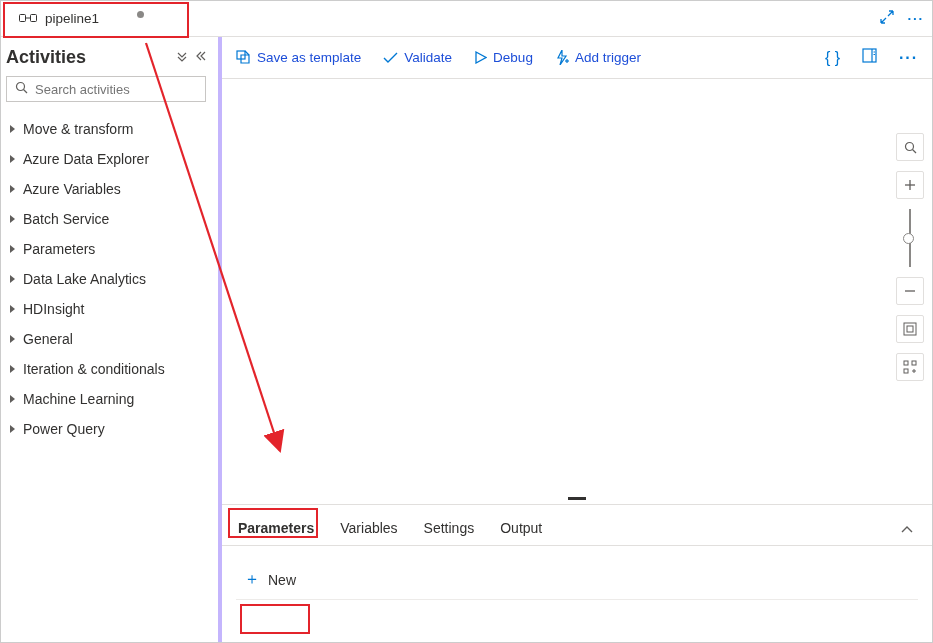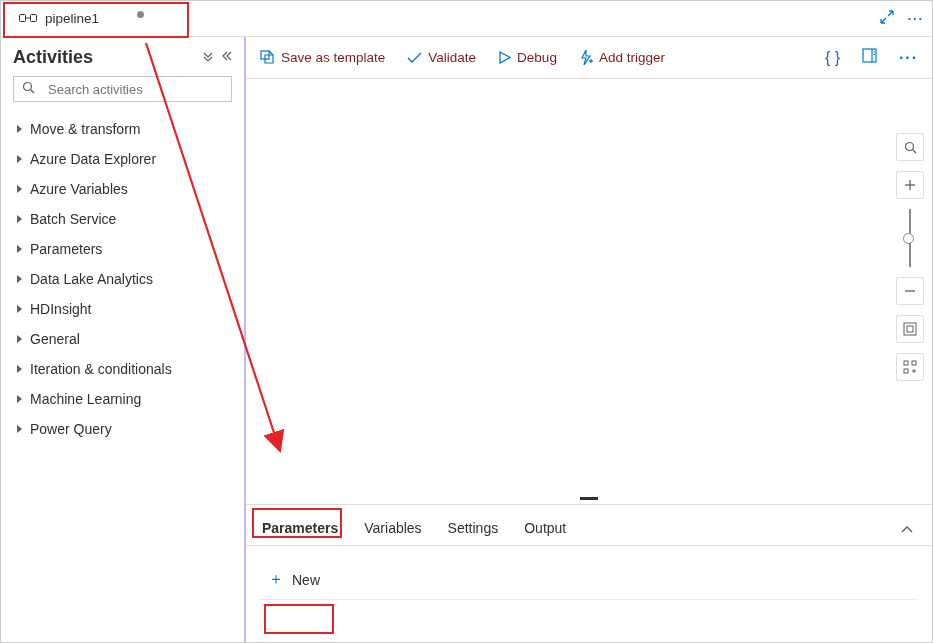--- a/index.html
+++ b/index.html
@@ -10,34 +10,34 @@
   .tab { display: inline-flex; align-items: flex-start; gap: 8px; padding: 4px 10px; }
   .tab .pipe-icon svg { display: block; }
   .tab .dot { width: 7px; height: 7px; border-radius: 50%; background: #8a8886; margin-left: 30px; }
   .header-right { display: flex; align-items: center; gap: 14px; color: #0078d4; }
   .header-right .icon { cursor: pointer; }
   
   
   .main { display: flex; height: calc(100% - 36px); }
   
   
-  .sidebar { width: 245px; border-right: 2px solid #c4b5fd; padding: 10px 12px 10px 12px; overflow-y: auto; }
+  .sidebar { width: 221px; border-right: 4px solid #c4b5fd; padding: 10px 12px 10px 5px; overflow-y: auto; }
   .sidebar-header { display: flex; align-items: center; justify-content: space-between; margin-bottom: 8px; }
   .sidebar-header h2 { font-size: 18px; font-weight: 600; }
   .sidebar-header .ctrls { display: flex; gap: 6px; color: #605e5c; cursor: pointer; }
-  .search-wrap { display: flex; align-items: center; gap: 13px; border: 1px solid #c8c6c4; padding: 4px 8px; margin-bottom: 12px; color: #605e5c; }
+  .search-wrap { display: flex; align-items: center; gap: 7px; border: 1px solid #c8c6c4; padding: 4px 8px; margin-bottom: 12px; color: #605e5c; }
   .search-wrap input { border: none; outline: none; font-size: 13px; flex: 1; color: #323130; background: transparent; }
   .act-list { list-style: none; }
   .act-list li { display: flex; align-items: center; gap: 8px; padding: 7px 4px; cursor: pointer; font-size: 14px; }
   .caret { width: 0; height: 0; border-top: 4px solid transparent; border-bottom: 4px solid transparent; border-left: 5px solid #605e5c; }
   
   
   .content { flex: 1; display: flex; flex-direction: column; position: relative; }
   .toolbar { height: 42px; border-bottom: 1px solid #e1dfdd; display: flex; align-items: center; padding: 0 14px; gap: 22px; }
-  .toolbar .tbtn { display: inline-flex; align-items: center; gap: 6px; color: #7f1d1d; cursor: pointer; }
+  .toolbar .tbtn { display: inline-flex; align-items: center; gap: 6px; color: #1d4ed8; cursor: pointer; }
   .toolbar .tbtn .ticon { color: #0078d4; display: inline-flex; }
   .toolbar .spacer { flex: 1; }
   .toolbar .rbtn { color: #0078d4; cursor: pointer; font-size: 16px; }
   
   
   .canvas { flex: 1; position: relative; background: #fff; }
   .zoom-tools { position: absolute; right: 8px; top: 54px; display: flex; flex-direction: column; align-items: center; gap: 10px; }
   .z-btn { width: 28px; height: 28px; border: 1px solid #e1dfdd; display: flex; align-items: center; justify-content: center; color: #605e5c; cursor: pointer; background: #fff; border-radius: 2px; }
   .z-slider { height: 58px; width: 2px; background: #8a8886; position: relative; }
   .z-slider .knob { width: 11px; height: 11px; border: 1.5px solid #8a8886; background: #fff; border-radius: 50%; position: absolute; left: -6px; top: 24px; }

